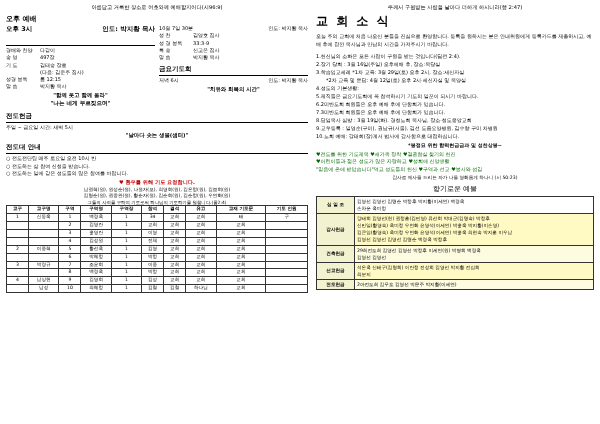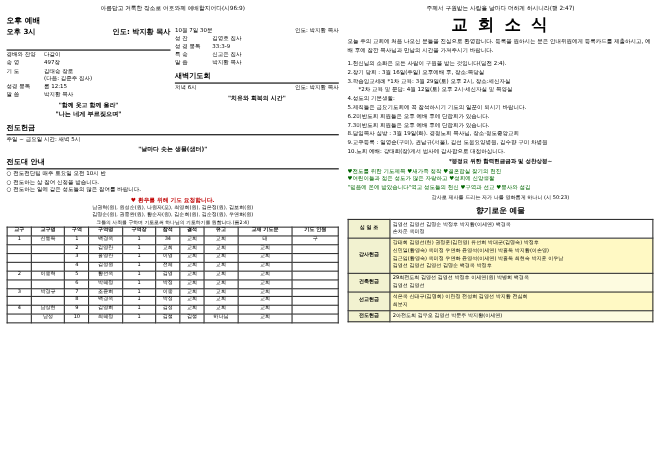--- a/index.html
+++ b/index.html
@@ -33,29 +33,29 @@
   .sermon { text-align:center; font-weight:bold; font-size:5.6px; margin-top:1px;}
 
   .blk { margin-top:4px; }
   .blk h3 { font-size:6.5px; font-weight:bold; margin:0 0 1px 0; border-bottom:1px solid #000; padding-bottom:1px;}
   .lineitem { font-size:5px; line-height:1.5; }
 
   .notice-list { font-size:5px; line-height:1.62; }
   .notice-list div { margin:0; }
   .green { color:#006600; }
 
-  .center-title { text-align:center; font-size:15px; font-weight:bold; letter-spacing:2px; margin:2px 0 3px 0; }
+  .center-title { font-size:12px; font-weight:bold; letter-spacing:2px; margin:2px 0 3px 0; }
   .right-verse { text-align:center; font-size:5.2px; margin-bottom:2px; }
 
   table { border-collapse:collapse; width:100%; font-size:4.6px; }
   table.grid th, table.grid td { border:1px solid #333; padding:0px 1px; text-align:center; line-height:1.5; }
   table.grid th { font-weight:bold; }
 
   .gubun-title { text-align:center; font-weight:bold; font-size:7px; margin:5px 0 2px 0; border-bottom:1px solid #000;}
-  .offer-title { text-align:center; font-weight:bold; font-size:7px; margin:4px 0 2px 0; }
+  .offer-title { text-align:center; font-weight:normal; font-size:7px; margin:4px 0 2px 0; }
 
   table.offer { border-collapse:collapse; width:100%; font-size:4.6px; }
   table.offer td { border:1px solid #333; padding:1px 2px; line-height:1.55; vertical-align:middle; }
   table.offer td.lbl { width:38px; text-align:center; font-weight:bold; background:#f2f2d0; }
   .y1 { background:#fff9c4; }
   .y2 { background:#fdfbe0; }
   .pray-head { text-align:center; font-weight:bold; color:#c00000; font-size:5.2px; margin:1px 0;}
   .names { text-align:center; font-size:4.6px; line-height:1.5; }
   .names-note { text-align:center; font-size:4.4px; }
   .gasa { text-align:center; font-size:4.6px; margin-top:1px; }
@@ -129,21 +129,21 @@
         <div class="row">
             <div class="k">특 송</div>
             <div class="v">신고은 집사</div>
           </div>
         <div class="row">
             <div class="k">말 씀</div>
             <div class="v">박지황 목사</div>
           </div>
 
         <div class="blk">
-          <h3>새벽기도회</h3>
+          <h3>금요기도회</h3>
           <div class="row">
             <div class="k" style="width:40px">저녁 6시</div>
             <div class="v" style="text-align:right">
               <span>인도:</span>
               <span>박지황 목사</span>
             </div>
           </div>
           <div class="hymn">"치유와 회복의 시간"</div>
         </div>
       </div>

